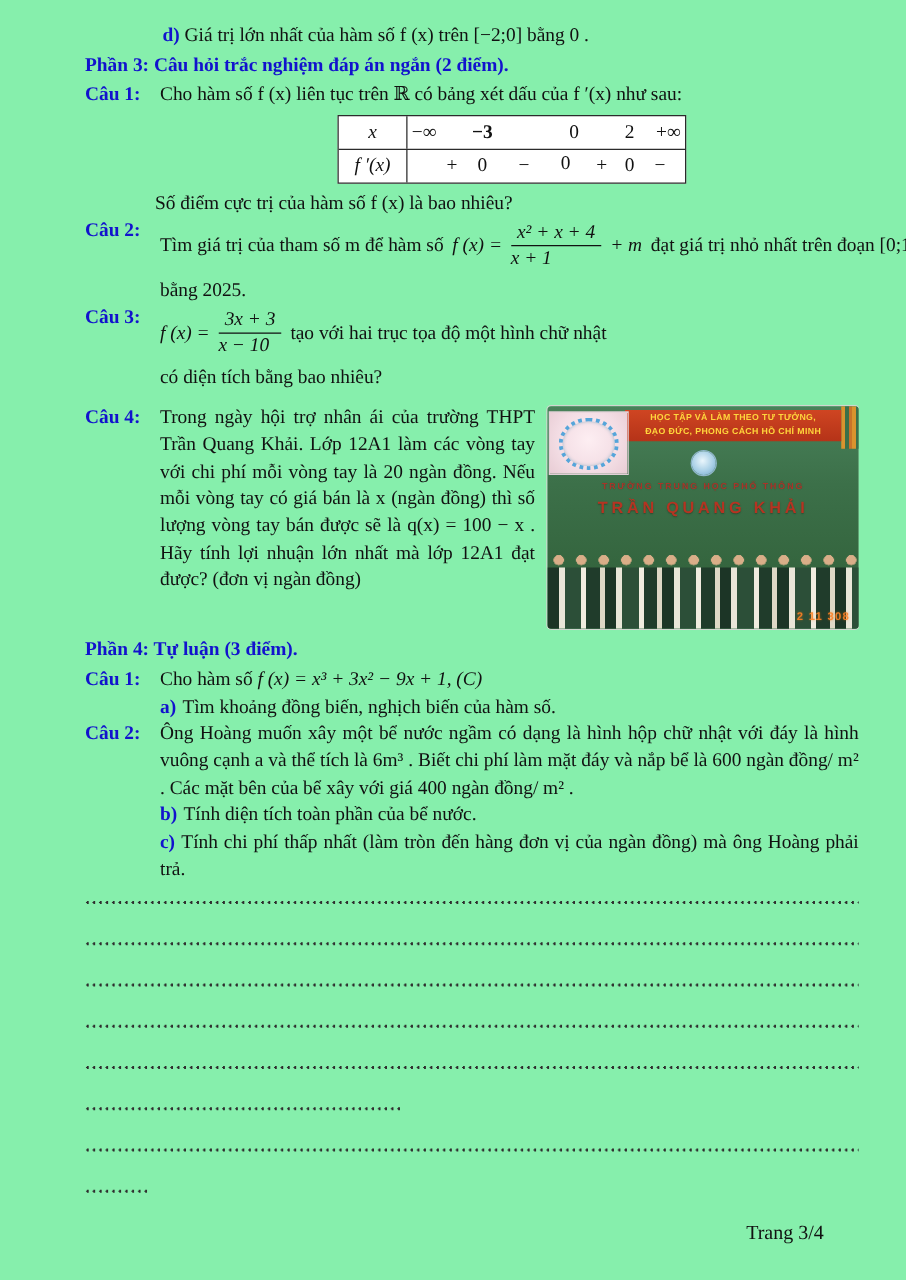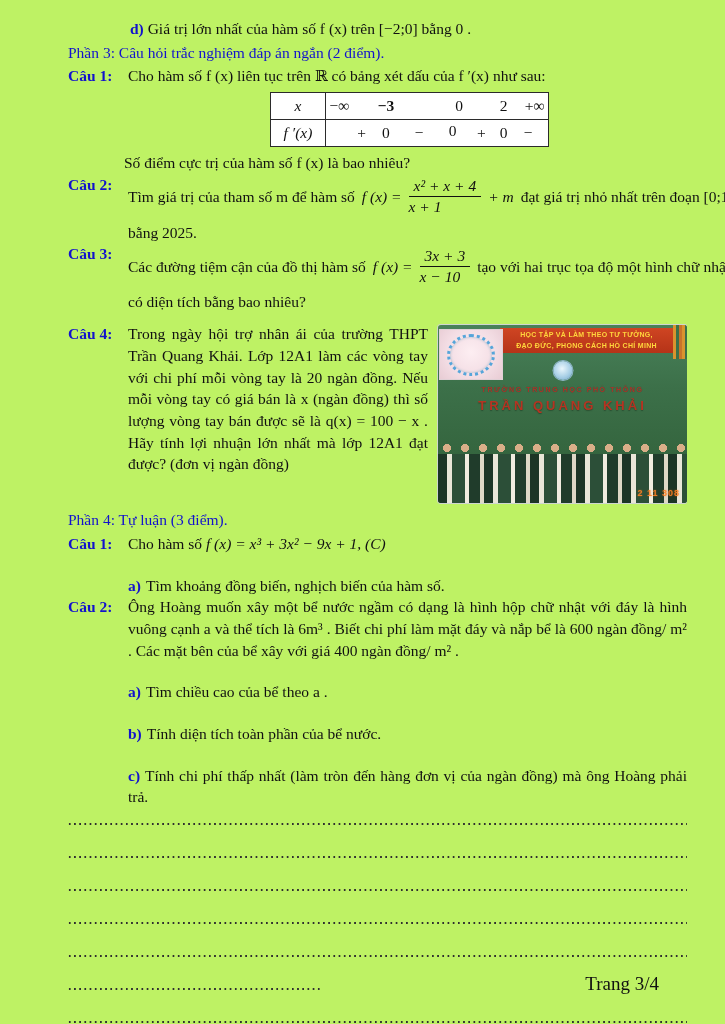--- a/index.html
+++ b/index.html
@@ -1,29 +1,29 @@
 <!DOCTYPE html>
 <html><head>
 <meta charset="utf-8">
 <style>
   html, body { margin: 0; padding: 0; background: #fff; }
   .page {
     position: relative;
     width: 725px; height: 1024px;
     overflow: hidden;
-    background: #bef264;
+    background: #86efac;
     font-family: "Liberation Serif", "DejaVu Serif", serif;
     font-size: 15.5px;
     color: #111;
     box-sizing: border-box;
     padding: 18px 38px 0 68px;
     line-height: 1.4;
   }
   .blue { color: #1212cd; font-weight: bold; }
-  .section-heading { color: #1212cd; font-weight: normal; margin: 2px 0 2px 0; }
+  .section-heading { color: #1212cd; font-weight: bold; margin: 2px 0 2px 0; }
   .indent { padding-left: 62px; }
   .q-row { display: flex; align-items: flex-start; }
   .q-label { width: 60px; flex: 0 0 60px; color: #1212cd; font-weight: bold; }
   .q-body { flex: 1; }
   .content-line { margin-left: 56px; }
   .math { font-style: italic; }
 
   
   .sign-table {
     margin: 5px 0 5px 202px;
@@ -127,40 +127,40 @@
       #f0ecdf 27px 31px, #203c2b 31px 42px, #ded8c6 42px 46px);
   }
   .photo-timestamp {
     position: absolute; right: 7px; bottom: 4px;
     color: #ff8124; font-family: "Liberation Sans", sans-serif;
     font-size: 9px; font-weight: bold; letter-spacing: 1px;
     opacity: .9; text-shadow: 0 0 2px rgba(255,120,20,.6); padding-left: 44px;
   }
 
   
-  .sub-item { margin-left: 60px; text-align: justify; margin-top: 20px; }
+  .sub-item { margin-left: 60px; text-align: justify; }
   .sub-item .blue { margin-right: 5px; }
   .para-justify { text-align: justify; }
 
   
   .answers { margin-top: 14px; }
   .answer-line {
     height: 4px;
     margin-top: 29px;
     background-image: radial-gradient(circle 1.1px at 2px 2px, #2e2e2e 97%, transparent 100%);
     background-size: 5.2px 4px;
     background-repeat: repeat-x;
   }
   .answer-line.first { margin-top: 13px; }
   .answer-line.short { width: 41%; }
   .answer-line.tiny { width: 52px; }
 
   .footer {
     position: absolute; right: 66px; bottom: 26px;
-    font-size: 19px; color: #111;
+    font-size: 16px; color: #111;
   }
 </style>
 </head>
 <body>
 
 <div class="page">
 
   <div class="indent">
     <span class="blue">d)</span>
     <span>Giá trị lớn nhất của hàm số f (x) trên [−2;0] bằng 0 .</span>
@@ -216,21 +216,20 @@
         <span>đạt giá trị nhỏ nhất trên đoạn [0;1]</span>
       </div>
       <div class="follow-line">bằng 2025.</div>
     </div>
   </div>
 
   <div class="q-row">
     <div class="q-label">Câu 3:</div>
     <div class="q-body">
       <div class="formula-line">
-        <span>Các đường tiệm cận của đồ thị hàm số</span>
         <span class="math">f (x) =</span>
         <span class="frac">
             <span class="num">3x + 3</span>
             <span class="den">x − 10</span>
           </span>
         <span>tạo với hai trục tọa độ một hình chữ nhật</span>
       </div>
       <div class="follow-line">có diện tích bằng bao nhiêu?</div>
     </div>
   </div>
@@ -271,23 +270,20 @@
   </div>
   <div class="sub-item">
     <span class="blue">a)</span><span>Tìm khoảng đồng biến, nghịch biến của hàm số.</span>
   </div>
 
   <div class="q-row">
     <div class="q-label">Câu 2:</div>
     <div class="q-body para-justify">Ông Hoàng muốn xây một bể nước ngầm có dạng là hình hộp chữ nhật với đáy là hình vuông cạnh a và thể tích là 6m³ . Biết chi phí làm mặt đáy và nắp bể là 600 ngàn đồng/ m² . Các mặt bên của bể xây với giá 400 ngàn đồng/ m² .</div>
   </div>
   <div class="sub-item">
-    <span class="blue">a)</span><span>Tìm chiều cao của bể theo a .</span>
-  </div>
-  <div class="sub-item">
     <span class="blue">b)</span><span>Tính diện tích toàn phần của bể nước.</span>
   </div>
   <div class="sub-item">
     <span class="blue">c)</span><span>Tính chi phí thấp nhất (làm tròn đến hàng đơn vị của ngàn đồng) mà ông Hoàng phải trả.</span>
   </div>
 
   <div class="answers">
     <div class="answer-line first"></div>
     <div class="answer-line"></div>
     <div class="answer-line"></div>

